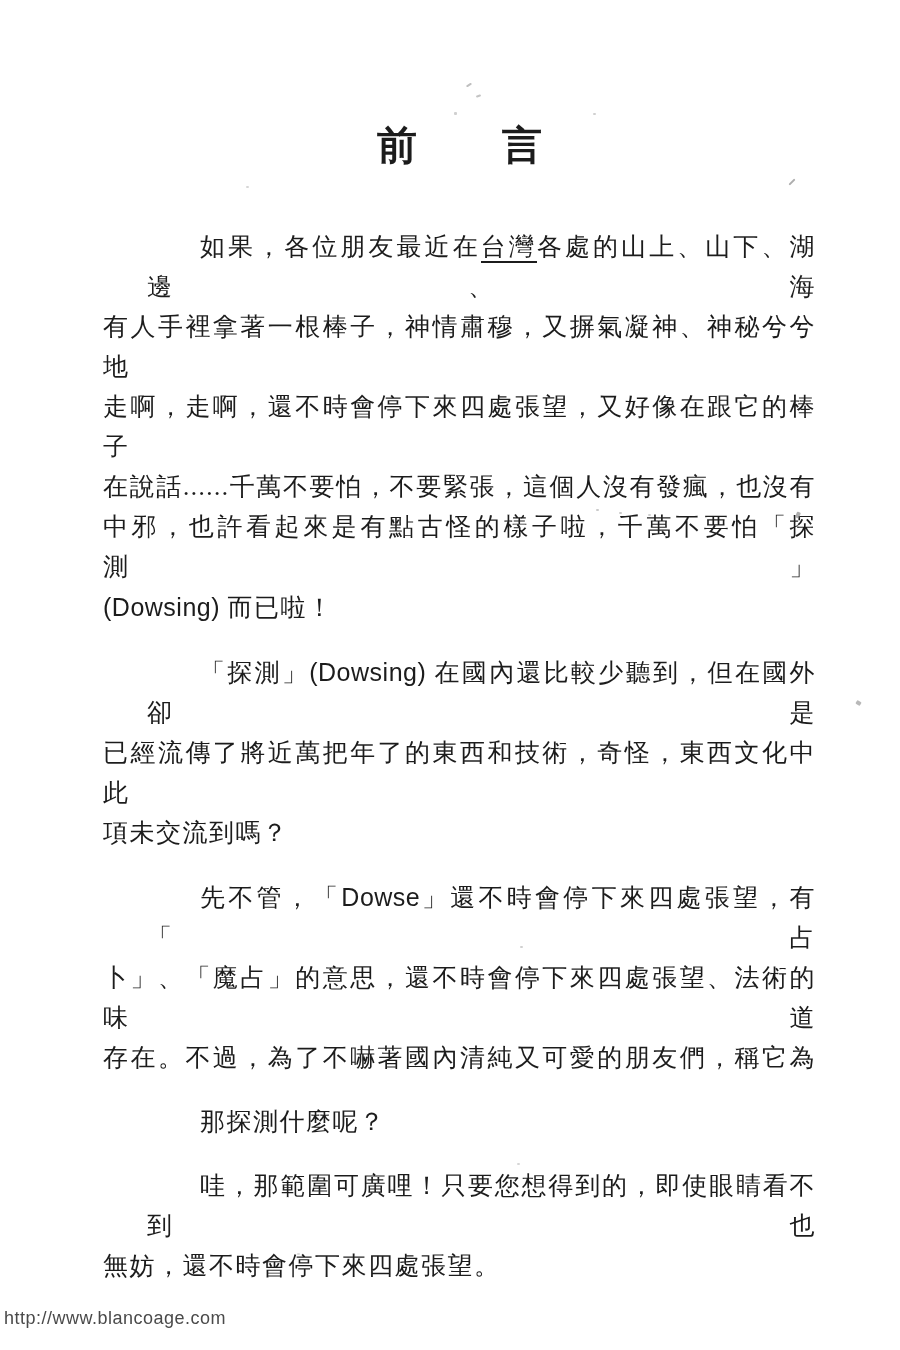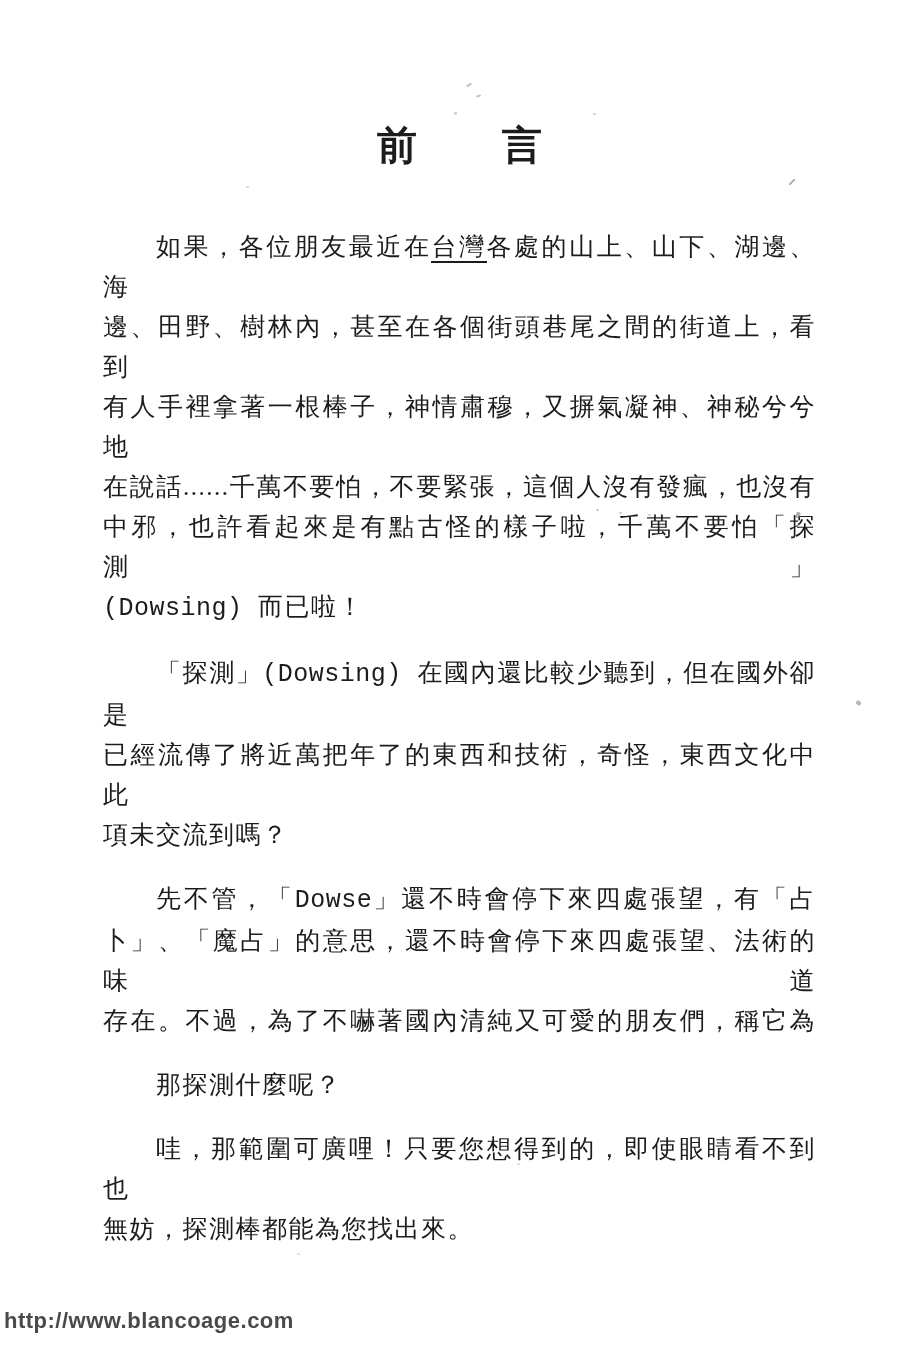--- a/index.html
+++ b/index.html
@@ -19,65 +19,65 @@
 
   .content{
     position:absolute;top:227px;left:103px;width:713px;
   }
   .para{margin-bottom:24px;}
   .line{
     font-size:25px;line-height:40px;letter-spacing:1.5px;
     white-space:nowrap;color:var(--ink);
   }
   .line.fill{white-space:normal;text-align:justify;text-align-last:justify;}
-  .line.indent{text-indent:53px;}
-  .line .latin{letter-spacing:0.5px;font-family:Liberation Mono, monospace;}
+  .line.indent{text-indent:53px;margin-left:44px;}
+  .line .latin{letter-spacing:0.5px;font-family:Liberation Sans, sans-serif;}
   .line .u{border-bottom:2px solid var(--ink);padding-bottom:1px;}
 
   .footer-url{
     position:absolute;left:4px;top:1308px;
     font-family:"Liberation Sans","DejaVu Sans",sans-serif;
-    font-size:22px;color:var(--footer);letter-spacing:0.5px;font-weight:bold;
+    font-size:18px;color:var(--footer);letter-spacing:0.5px;
   }
 
   .speck{position:absolute;background:#8a8a8a;border-radius:1px;}
 </style>
 </head>
 <body>
 
 <h1 class="page-title">
     <span>前</span>
     <span>言</span>
   </h1>
 
 <div class="content">
     <div class="para">
       <div class="line fill indent"><span>如果，各位朋友最近在</span><span class="u">台灣</span><span>各處的山上、山下、湖邊、海</span></div>
-      <div class="line fill"><span>邊、田野、樹林內，甚至在各個街頭巷尾之間的街道上，看到</span></div>
       <div class="line fill"><span>有人手裡拿著一根棒子，神情肅穆，又摒氣凝神、神秘兮兮地</span></div>
+      <div class="line fill"><span>走啊，走啊，還不時會停下來四處張望，又好像在跟它的棒子</span></div>
       <div class="line fill"><span>在說話......千萬不要怕，不要緊張，這個人沒有發瘋，也沒有</span></div>
       <div class="line fill"><span>中邪，也許看起來是有點古怪的樣子啦，千萬不要怕「探測」</span></div>
       <div class="line"><span class="latin">(Dowsing) </span><span>而已啦！</span></div>
     </div>
     <div class="para">
       <div class="line fill indent"><span>「探測」</span><span class="latin">(Dowsing) </span><span>在國內還比較少聽到，但在國外卻是</span></div>
       <div class="line fill"><span>已經流傳了將近萬把年了的東西和技術，奇怪，東西文化中此</span></div>
       <div class="line"><span>項未交流到嗎？</span></div>
     </div>
     <div class="para">
       <div class="line fill indent"><span>先不管，「</span><span class="latin">Dowse</span><span>」還不時會停下來四處張望，有「占</span></div>
       <div class="line fill"><span>卜」、「魔占」的意思，還不時會停下來四處張望、法術的味道</span></div>
       <div class="line fill"><span>存在。不過，為了不嚇著國內清純又可愛的朋友們，稱它為</span></div>
     </div>
     <div class="para">
       <div class="line indent"><span>那探測什麼呢？</span></div>
     </div>
     <div class="para">
       <div class="line fill indent"><span>哇，那範圍可廣哩！只要您想得到的，即使眼睛看不到也</span></div>
-      <div class="line"><span>無妨，探測棒都能為您找出來。</span></div>
+      <div class="line"><span>無妨，還不時會停下來四處張望。</span></div>
     </div>
     <div class="para">
       <div class="line fill indent"></div>
     </div>
   </div>
 
 <div class="footer-url">http://www.blancoage.com</div>
 
 <div class="speck" style="left:466px;top:84px;width:6px;height:2px;transform:rotate(-32deg);opacity:.55;"></div>
 <div class="speck" style="left:476px;top:95px;width:5px;height:2px;transform:rotate(-18deg);opacity:.5;"></div>

